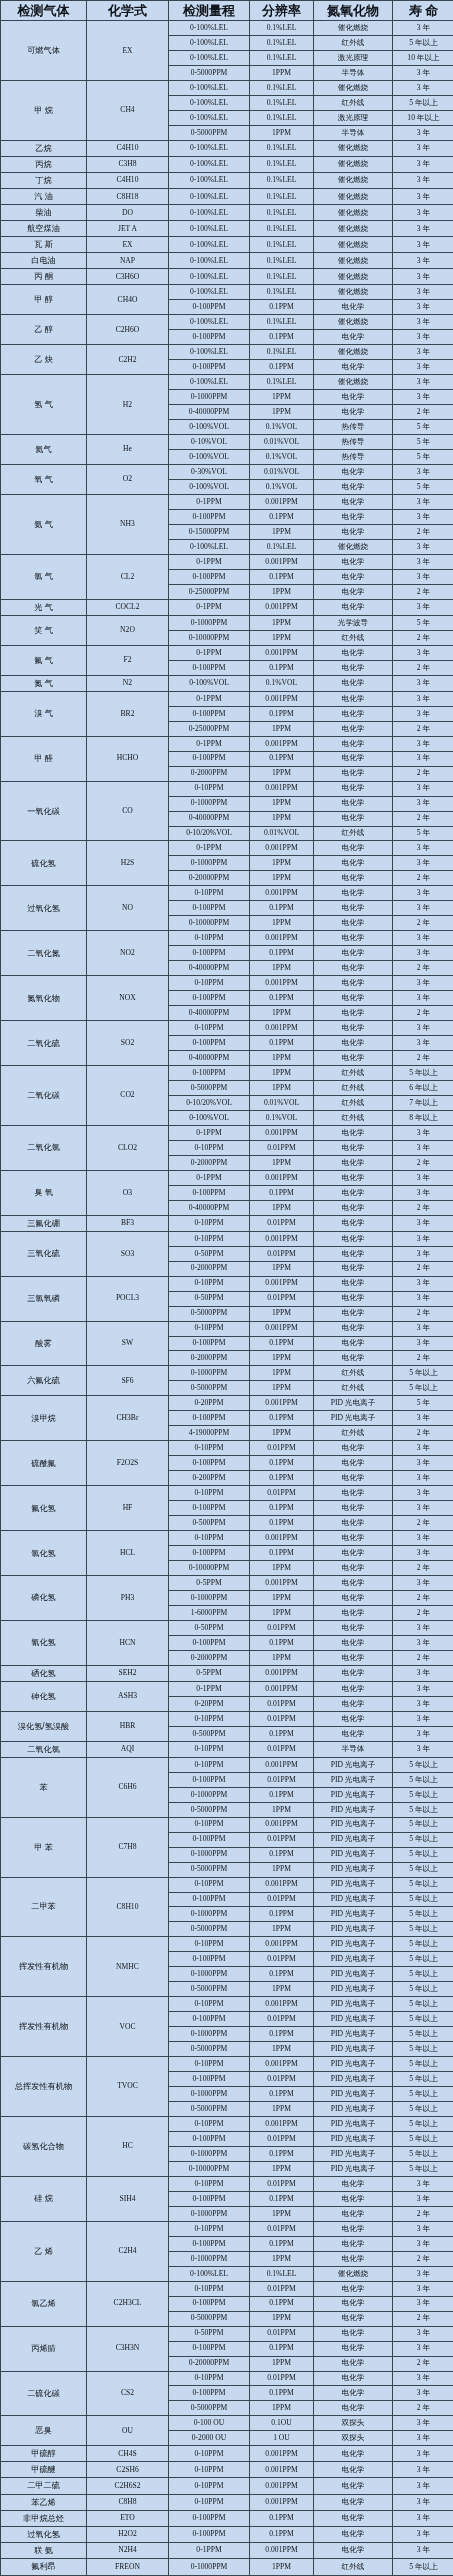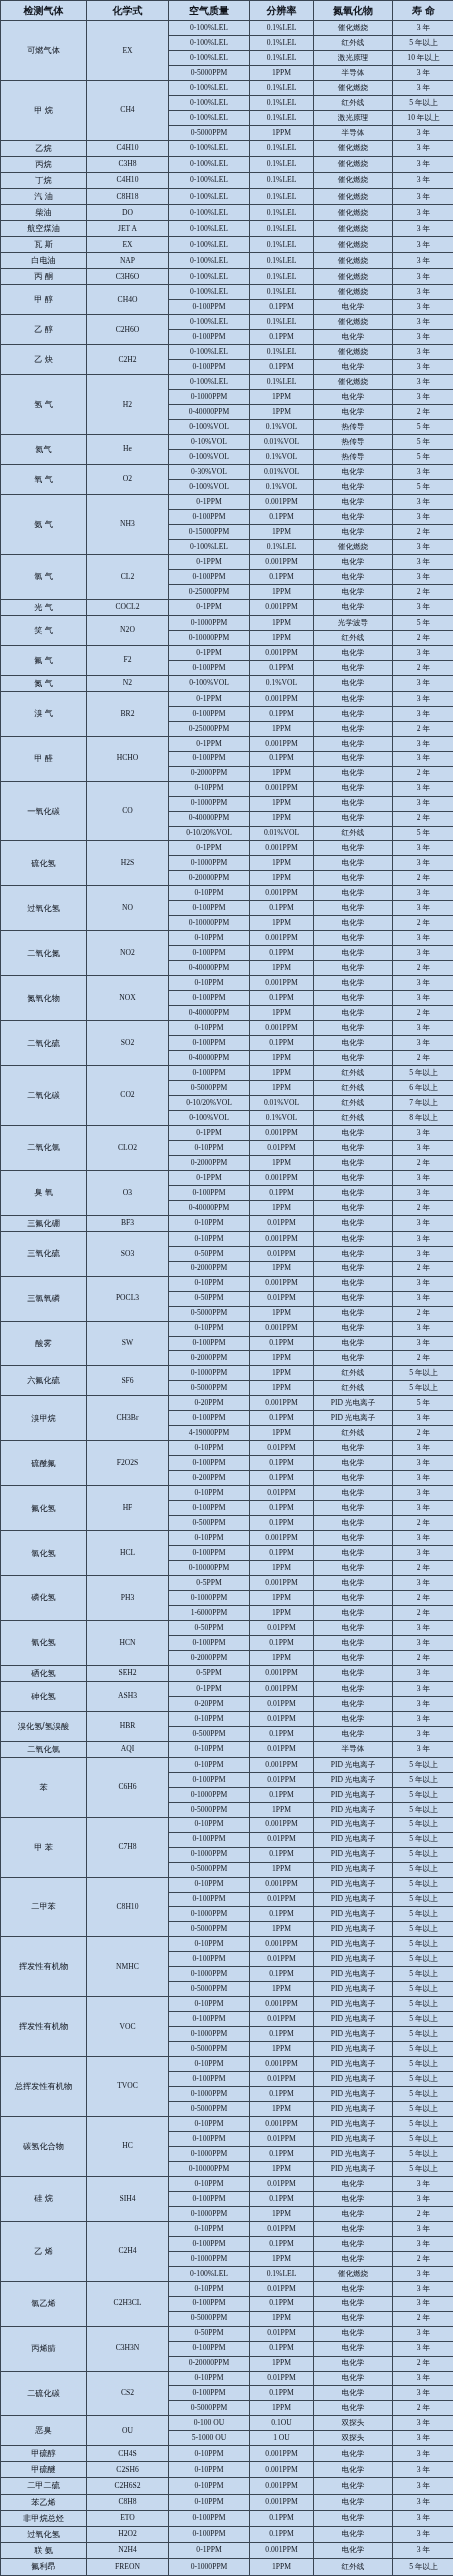--- a/index.html
+++ b/index.html
@@ -11,23 +11,23 @@
     color:#10141c;
   }
   #spec-table td,#spec-table th{
     border:0.6px solid #3a4552;
     border-left-width:1.2px;border-right-width:1.2px;
     text-align:center;vertical-align:middle;
     padding:0 1.2px;overflow:hidden;
     font-size:7.6px;line-height:1.1;
   }
   #spec-table th{
-    height:19.3px;font-size:10px;font-weight:bold;
+    height:19.3px;font-size:13px;font-weight:bold;
     border-bottom-width:1.2px;border-top-width:1.2px;
-    font-family:Liberation Sans, sans-serif;
+    font-family:Liberation Serif, serif;
   }
   #spec-table{border:1.2px solid #3a4552;}
   #spec-table td.gas{font-size:8.2px;font-family:"Liberation Sans","DejaVu Sans",sans-serif;}
   #spec-table td.formula{font-size:7.6px;}
   #spec-table tr.group-start td{border-top-width:1.2px;}
 </style>
 </head>
 <body>
 
 <table id="spec-table">
@@ -36,21 +36,21 @@
       <col style="width:82px">
       <col style="width:81px">
     <col style="width:64px">
       <col style="width:79px">
       <col style="width:62px">
   </colgroup>
   <thead>
     <tr>
       <th>检测气体</th>
       <th>化学式</th>
-      <th>空气质量</th>
+      <th>检测量程</th>
       <th>分辨率</th>
       <th>氮氧化物</th>
       <th>寿 命</th>
     </tr>
   </thead>
   <tbody>
       <tr class="group-start">
         <td rowspan="4" class="gas">可燃气体</td>
         <td rowspan="4" class="formula">EX</td>
         <td>0-100%LEL</td>
@@ -1128,21 +1128,21 @@
       </tr>
       <tr class="group-start">
         <td rowspan="2" class="gas">恶臭</td>
         <td rowspan="2" class="formula">OU</td>
         <td>0-100 OU</td>
         <td>0.1OU</td>
         <td>双探头</td>
         <td>3 年</td>
       </tr>
       <tr>
-        <td>5-1000 OU</td>
+        <td>0-2000 OU</td>
         <td>1 OU</td>
         <td>双探头</td>
         <td>3 年</td>
       </tr>
       <tr class="group-start">
         <td rowspan="1" class="gas">甲硫醇</td>
         <td rowspan="1" class="formula">CH4S</td>
         <td>0-10PPM</td>
         <td>0.001PPM</td>
         <td>电化学</td>

